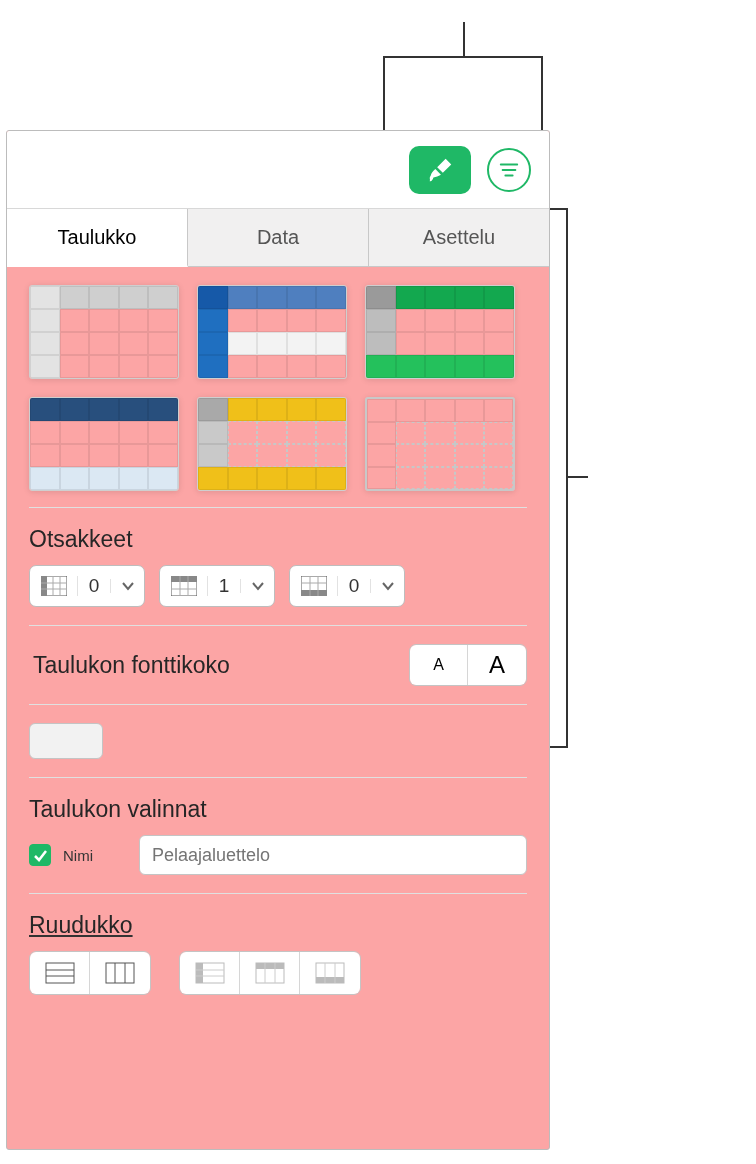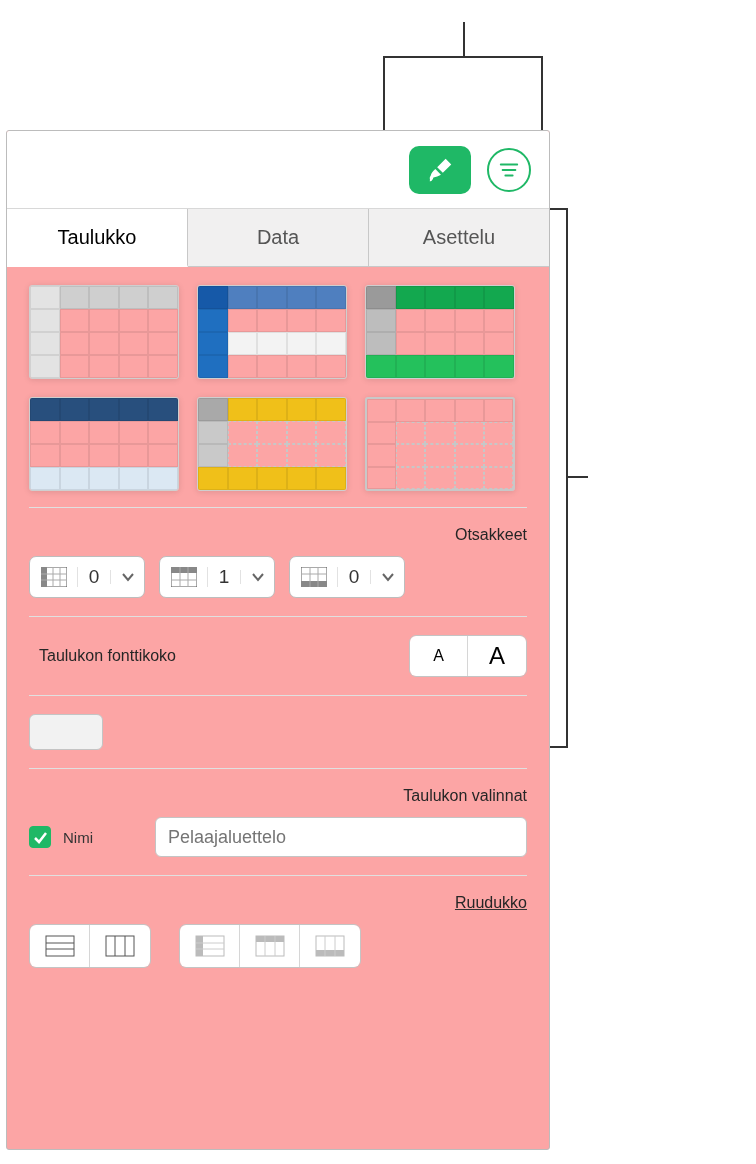--- a/index.html
+++ b/index.html
@@ -38,21 +38,21 @@
   
   .gray1 .hdr{background:#cfcfcf;} .gray1 .side{background:#e3e3e3;}
   .blue1 .hdr{background:#4f7fbf;} .blue1 .side{background:#1f6fc0;}
   .green1 .hdr{background:#13a84f;} .green1 .side{background:#bdbdbd;} .green1 .ftr{background:#24c15c;}
   .navy .hdr{background:#284f7d;} .navy .ftr{background:#dbe8f3;}
   .gold .hdr{background:#f0c019;} .gold .side{background:#c9c9c9;} .gold .ftr{background:#f0c019;}
   .dashcell { border:1px dashed #c7c7c7 !important; }
 
   .section { padding:18px 0; border-bottom:1px solid #e0e0e0; }
   .section:last-of-type { border-bottom:none;text-decoration:underline; }
-  .section-title { font-size:16px; margin-bottom:12px; color:#262626;text-align:right; }
+  .section-title { font-size:23px; margin-bottom:12px; color:#262626; }
 
   .hdr-controls { display:flex; gap:14px; }
   .combo { display:flex; height:42px; border:1px solid #bdbdbd; border-radius:7px; background:#fff; align-items:center;}
   .combo .ico { width:48px; display:flex; align-items:center; justify-content:center; border-right:1px solid #e2e2e2;}
   .combo .ico svg{width:26px;height:20px;}
   .combo .val { width:32px; text-align:center; font-size:19px; }
   .combo .chev { width:34px; display:flex; align-items:center; justify-content:center; border-left:1px solid #e2e2e2;}
   .combo .chev svg{width:14px;height:14px;}
 
   .row-flex { display:flex; align-items:center; justify-content:space-between; }
@@ -362,34 +362,34 @@
             <span class="chev">
                 <svg viewBox="0 0 14 14">
                   <polyline class="chev-down" points="2,4 7,10 12,4"></polyline>
                 </svg>
               </span>
           </div>
         </div>
       </div>
 
       <div class="section row-flex">
-        <div class="section-title" style="margin:10px">Taulukon fonttikoko</div>
+        <div class="section-title" style="margin:4px">Taulukon fonttikoko</div>
         <div class="seg">
           <button class="small">A</button>
           <button class="big">A</button>
         </div>
       </div>
 
       <div class="section row-flex">
         <div class="swatch"></div>
       </div>
 
       <div class="section">
         <div class="section-title">Taulukon valinnat</div>
-        <div class="row-flex" style="gap:16px;">
+        <div class="row-flex" style="">
           <label class="check" style="min-width:110px">
             <span class="chk checked">
               <svg viewBox="0 0 16 16">
                   <polyline points="3,9 7,13 14,4" fill="none" stroke="#fff" stroke-width="2.5"></polyline>
                 </svg>
             </span>
             <span>Nimi</span>
           </label>
           <input class="textin" placeholder="Pelaajaluettelo" style="">
         </div>

